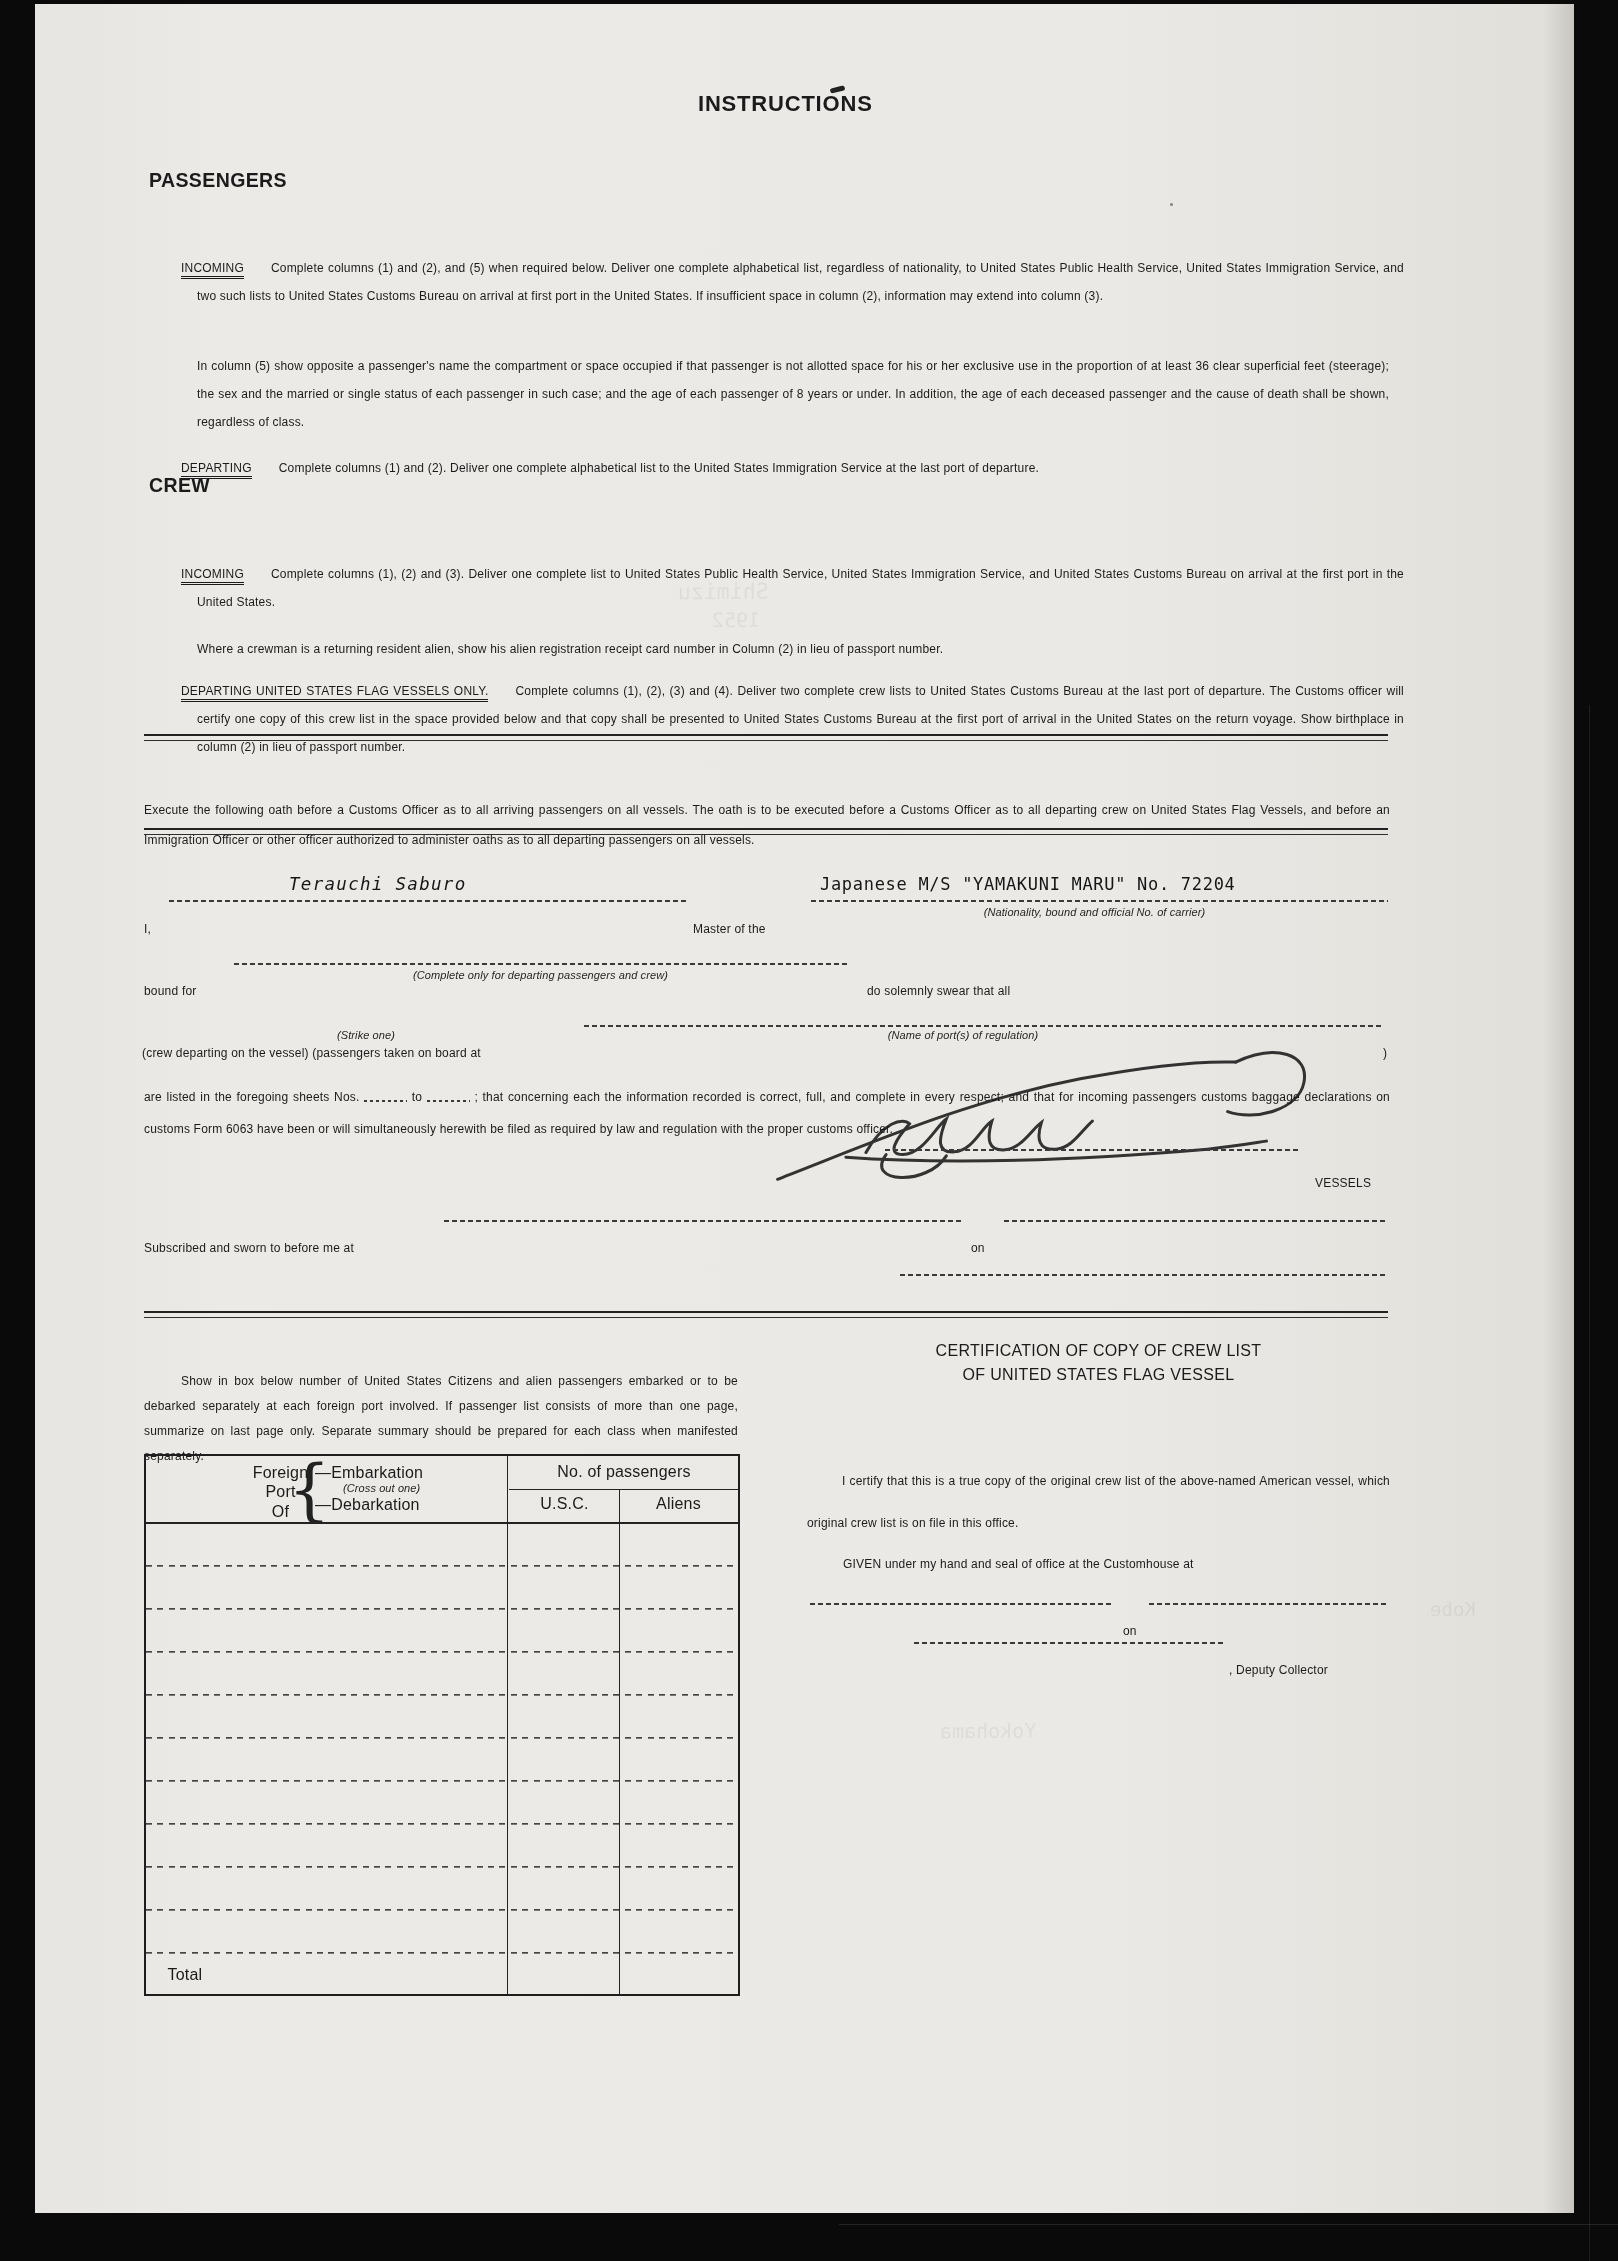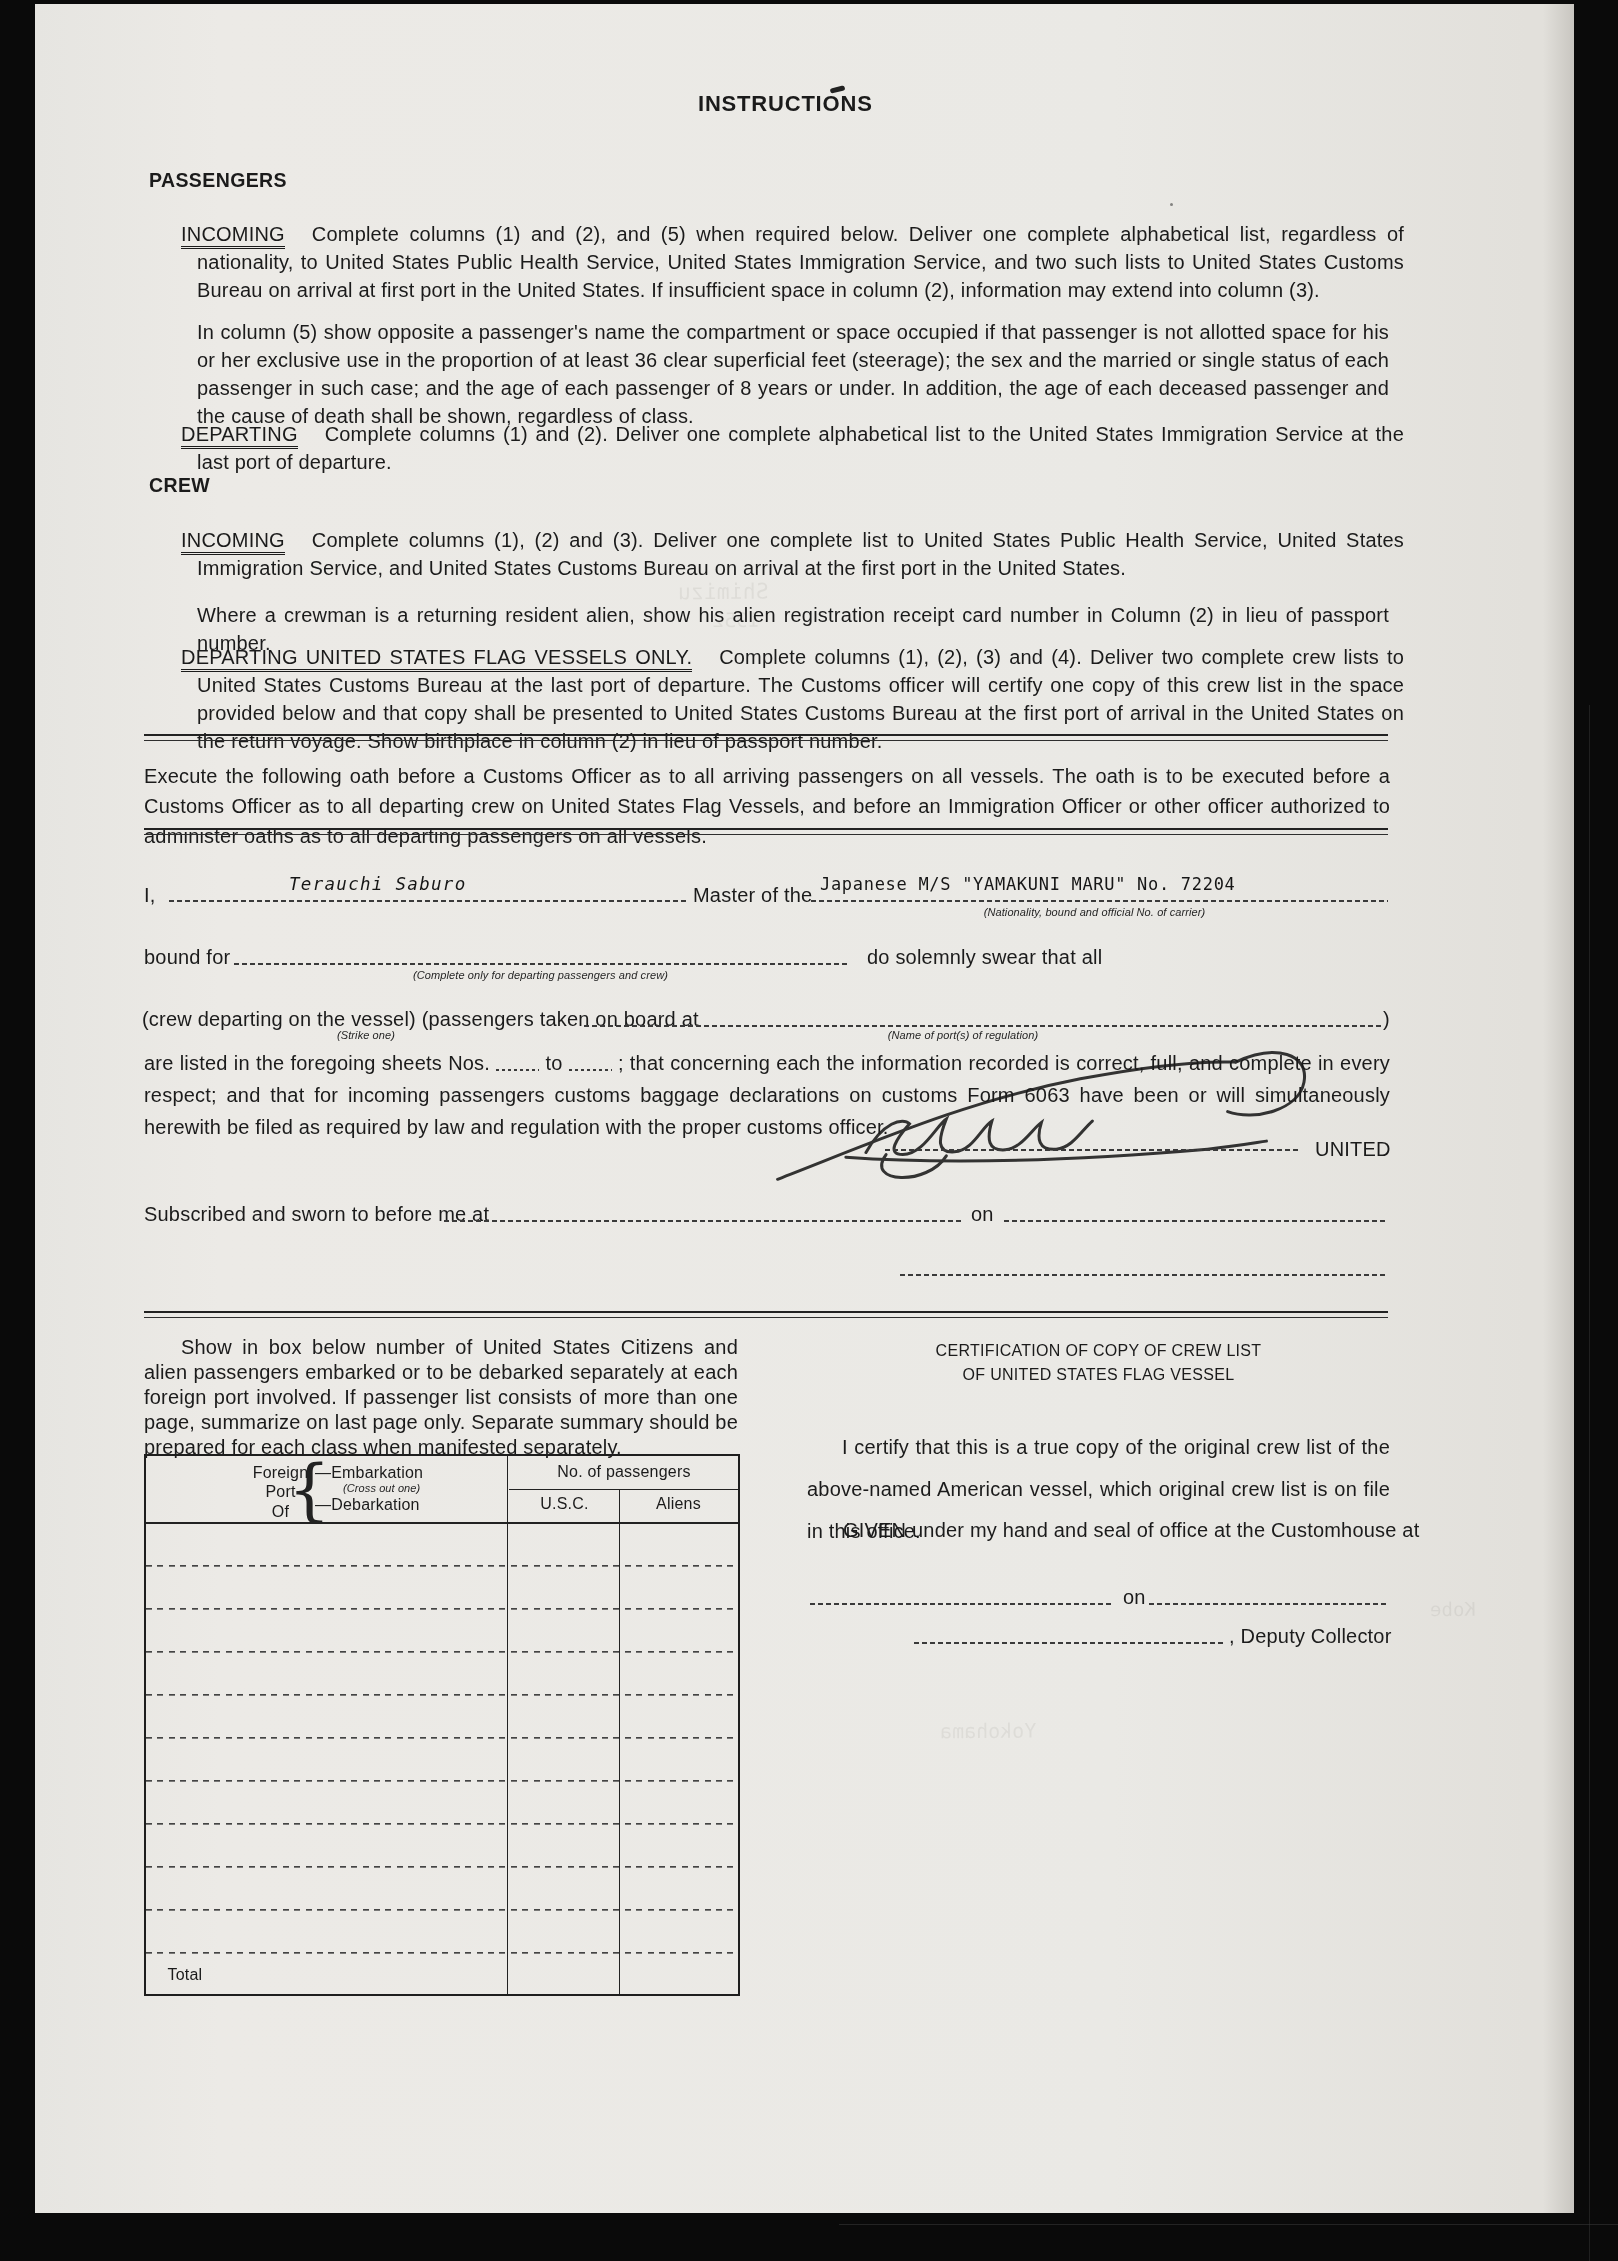--- a/index.html
+++ b/index.html
@@ -6,21 +6,21 @@
     --ink:#1b1b1b; --ink2:#3a3a3a; --paper:#e9e8e4; --film:#0a0a0a;
   }
   html,body{margin:0;padding:0;background:#000;}
   #stage{position:relative;width:1619px;height:2261px;background:var(--film);overflow:hidden;
          font-family:"Liberation Sans",sans-serif;}
   .abs{position:absolute;}
   #paper{left:35px;top:4px;width:1539px;height:2209px;
          background:linear-gradient(90deg,#e6e5e1 0%,#eceae6 12%,#eae9e5 70%,#e2e0db 97%);}
   #paper::after{content:"";position:absolute;right:0;top:0;bottom:0;width:31px;
          background:linear-gradient(90deg,rgba(0,0,0,0),rgba(110,105,98,.22));}
-  .t{font-size:20px;line-height:28px;color:var(--ink);letter-spacing:0.2px;text-align:justify;}
+  .t{font-size:12px;line-height:28px;color:var(--ink);letter-spacing:0.2px;text-align:justify;margin-top:34px;}
   .nw{white-space:nowrap;text-align:left;}
   .h{font-weight:bold;font-size:19.5px;letter-spacing:0.4px;color:var(--ink);white-space:nowrap;}
   .title{font-weight:bold;font-size:22px;letter-spacing:0.8px;color:var(--ink);white-space:nowrap;}
   .hang{padding-left:16px;text-indent:-16px;}
   .ul{border-bottom:3.4px double var(--ink);padding-bottom:0.7px;margin-right:27px;}
   .small{font-size:11px;font-style:italic;line-height:12.8px;color:#262626;
          letter-spacing:0.1px;text-align:center;white-space:nowrap;}
   .mono{font-family:"DejaVu Sans Mono",monospace;font-size:17.5px;letter-spacing:1.3px;
         color:#161616;white-space:nowrap;text-align:left;}
   .dl{height:2px;background:repeating-linear-gradient(90deg,var(--ink2) 0 4.7px,rgba(0,0,0,0) 4.7px 8px);}
@@ -120,21 +120,21 @@
   <svg class="abs" style="left:765px;top:1042px;" width="577" height="146" viewBox="0 0 860 218">
     <g fill="none" stroke="#1a1a1a" stroke-width="4.5" stroke-linecap="round" opacity=".88">
       <path d="M18 205 C 160 150, 300 88, 470 55 C 560 38, 645 28, 702 30"></path>
       <path d="M702 30 C 762 2, 812 18, 804 60 C 796 102, 730 118, 690 104"></path>
       <path d="M150 165 C 175 120, 205 112, 215 122 C 195 145, 180 168, 205 168 C 235 168, 255 125, 270 115 C 258 145, 255 166, 282 164 C 310 162, 322 128, 338 118 C 330 145, 332 163, 358 161 C 382 159, 398 130, 412 120 C 404 145, 408 162, 434 160 C 458 158, 472 132, 488 118"></path>
       <path d="M120 172 C 300 185, 520 172, 660 160 C 700 156, 722 152, 748 148"></path>
       <path d="M180 168 C 148 212, 242 215, 270 170"></path>
     </g>
   </svg>
   <div class="abs dl" style="left:885px;top:1149px;width:416px;"></div>
-  <div class="abs t nw" style="left:1315px;top:1135px;">UNITED</div>
+  <div class="abs t nw" style="left:1315px;top:1135px;">VESSELS</div>
 
   <div class="abs t nw" style="left:144px;top:1200px;">Subscribed and sworn to before me at</div>
   <div class="abs dl" style="left:444px;top:1220px;width:518px;"></div>
   <div class="abs t nw" style="left:971px;top:1200px;">on</div>
   <div class="abs dl" style="left:1004px;top:1220px;width:384px;"></div>
   <div class="abs dl" style="left:900px;top:1274px;width:487px;"></div>
 
   <div class="abs rule" style="left:144px;top:1311px;width:1244px;"></div>
 
   <div class="abs t" style="left:144px;top:1335px;width:594px;line-height:25px;text-indent:37px;">Show in box below number of United States Citizens and alien passengers embarked or to be debarked separately at each foreign port involved.  If passenger list consists of more than one page, summarize on last page only.  Separate summary should be prepared for each class when manifested separately.</div>

